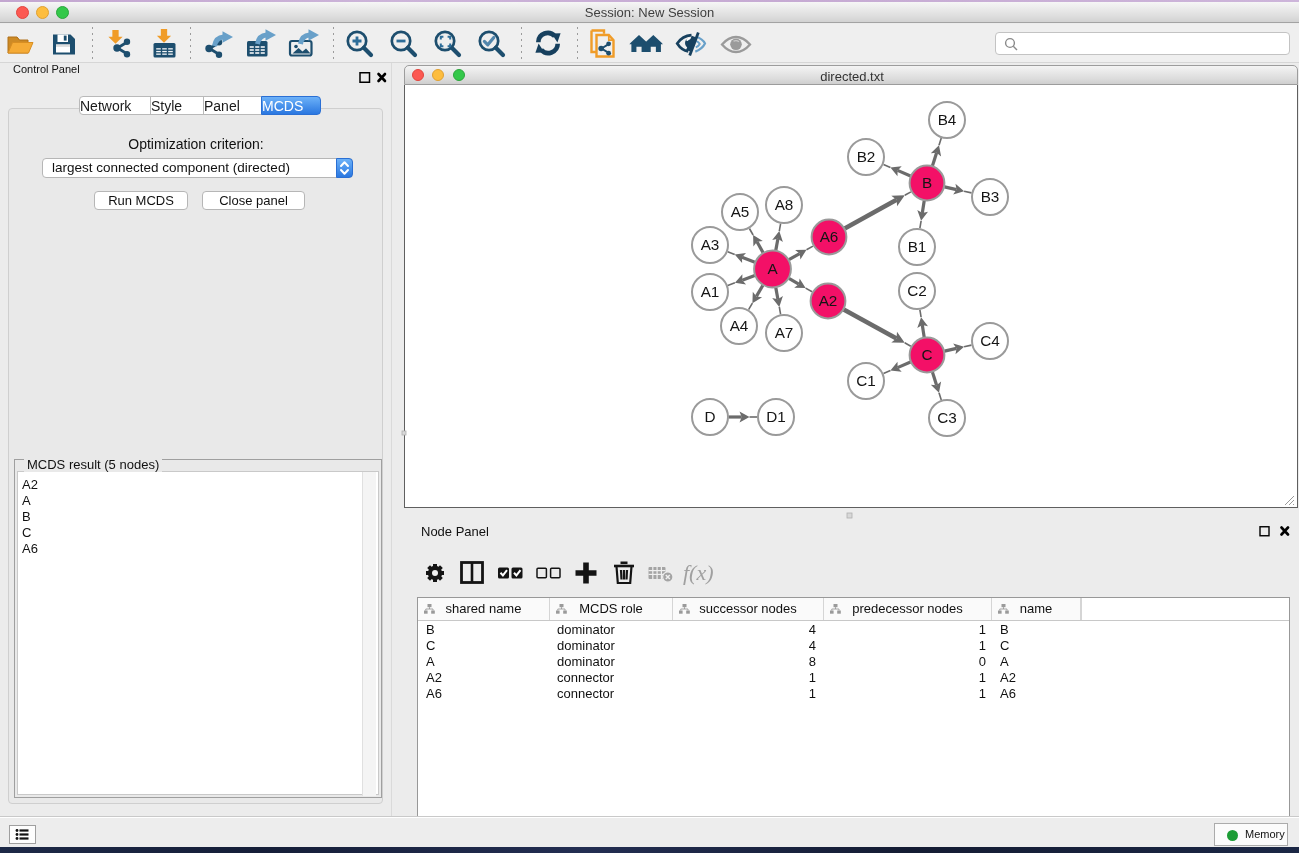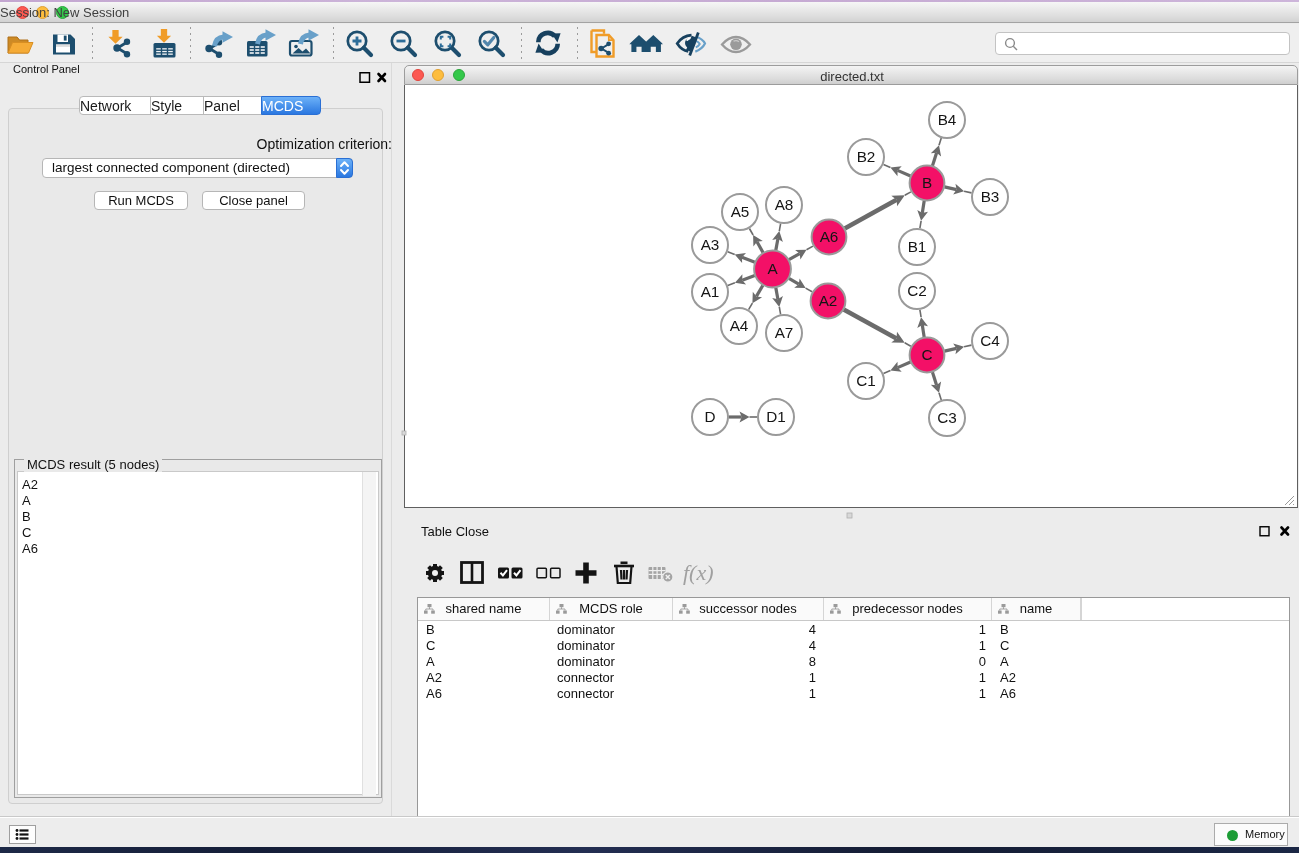--- a/index.html
+++ b/index.html
@@ -5,35 +5,35 @@
 *{margin:0;padding:0;box-sizing:border-box}
 html,body{width:1299px;height:853px;overflow:hidden;font-family:"Liberation Sans",sans-serif}
 .abs{position:absolute}
 body{position:relative;background:#ececec}
 #walltop{left:0;top:0;width:1299px;height:2px;background:linear-gradient(90deg,#c3a6d0,#ccb4d9 30%,#c6aad3 60%,#cdb5da)}
 #titlebar{left:0;top:2px;width:1299px;height:21px;background:linear-gradient(#f6f6f6,#dedede 70%,#d2d2d2);border-bottom:1px solid #a3a3a3}
 .tl{border-radius:50%;width:13px;height:13px;top:4px}
 #titlebar .t1{left:16px;background:#fc5952;border:1px solid #e2453e}
 #titlebar .t2{left:36px;background:#fdbd3e;border:1px solid #e0a032}
 #titlebar .t3{left:56px;background:#34c84a;border:1px solid #2ca63d}
-#titletext{left:0;top:3px;width:1299px;font-size:13px;color:#404040}
+#titletext{left:0;top:3px;width:1299px;text-align:center;font-size:13px;color:#404040}
 #toolbar{left:0;top:24px;width:1299px;height:39px;background:#efefef;border-bottom:1px solid #d6d6d6}
 .sep{width:1px;top:3px;height:32px;background-image:linear-gradient(#9b9b9b 33%,rgba(0,0,0,0) 0%);background-size:1px 6px}
 #search{left:995px;top:8px;width:295px;height:23px;background:#fff;border:1px solid #c3c3c3;border-radius:4px}
 #search svg{position:absolute;left:8px;top:4px}
 
 #cp{left:0;top:63px;width:392px;height:753px;border-right:1px solid #dadada}
 #cptitle{left:13px;top:0;font-size:11px;color:#111}
 #cpbox{left:8px;top:45px;width:375px;height:696px;background:#e9e9e9;border:1px solid #cfcfcf;border-radius:4px}
 .cptab{top:33px;height:19px;font-size:14px;text-align:left;line-height:18px;background:#fff;border:1px solid #b9b9b9;color:#1a1a1a}
 #tabNetwork{left:79px;width:72px;border-radius:4px 0 0 4px}
 #tabStyle{left:150px;width:54px}
 #tabSelect{left:203px;width:59px}
 #tabMCDS{left:261px;width:60px;background:linear-gradient(#6cb1f8,#2a77e0);color:#fff;border-color:#2a6fd4;border-radius:0 4px 4px 0}
-#optlabel{left:0;top:73px;width:392px;text-align:right;font-size:14px;color:#111}
+#optlabel{left:0;top:73px;width:392px;text-align:center;font-size:14px;color:#111}
 #dropdown{left:42px;top:95px;width:311px;height:20px;background:#fff;border:1px solid #b6b6b6;border-radius:4px;font-size:13.5px;line-height:18px;padding-left:9px;color:#111}
 #spin{left:336px;top:95px;width:17px;height:20px;background:linear-gradient(#6cb1f8,#2a77e0);border:1px solid #2a6fd4;border-radius:0 4px 4px 0}
 .btn{top:128px;height:19px;background:#fff;border:1px solid #b6b6b6;border-radius:4px;font-size:13px;text-align:center;line-height:17px;color:#111}
 #btnrun{left:94px;width:94px}
 #btnclose{left:202px;width:103px}
 #groupbox{left:14px;top:396px;width:368px;height:339px;border:1px solid #9f9f9f}
 #grouplabel{left:9px;top:-3px;background:#e9e9e9;padding:0 3px;font-size:13px;color:#111}
 #mcdslist{left:2px;top:11px;width:362px;height:324px;background:#fff;border:1px solid #c9c9c9}
 #mcdslist .item{position:absolute;left:4px;font-size:13px;color:#111}
 #scrolltrack{left:344px;top:0px;width:14px;height:324px;background:#f4f4f4;border-left:1px solid #e0e0e0}
@@ -360,21 +360,21 @@
       </svg>
   </div>
 </div>
 <svg class="abs" style="left:400px;top:430px" width="8" height="10">
     <rect x="2" y="1" width="4" height="4" fill="#d8d8d8" stroke="#b0b0b0" stroke-width="0.8"></rect>
   </svg>
 <svg class="abs" style="left:846px;top:511px" width="10" height="8">
     <rect x="1" y="2" width="5" height="5" fill="#d8d8d8" stroke="#b0b0b0" stroke-width="0.8"></rect>
   </svg>
 <div class="abs" id="tp">
-  <div class="abs" id="tptitle">Table Close</div>
+  <div class="abs" id="tptitle">Node Panel</div>
   <svg class="abs" style="left:855px;top:6px" width="33" height="11" viewBox="0 0 33 11">
       <rect x="1" y="0.75" width="9" height="9" fill="none" stroke="#000" stroke-width="1.4"></rect>
       <path d="M22.5 1.5 L29 8.5 M29 1.5 L22.5 8.5" stroke="#000" stroke-width="2.6" stroke-linecap="round"></path>
     </svg>
   <svg class="abs" style="left:16px;top:38px" width="30" height="30" viewBox="0 0 30 30">
       <g fill="#141414">
         <g stroke="#141414" stroke-width="4">
 <line x1="15" y1="6" x2="15" y2="24"></line>
           <line x1="6" y1="15" x2="24" y2="15"></line>
 <line x1="8.6" y1="8.6" x2="21.4" y2="21.4"></line>

